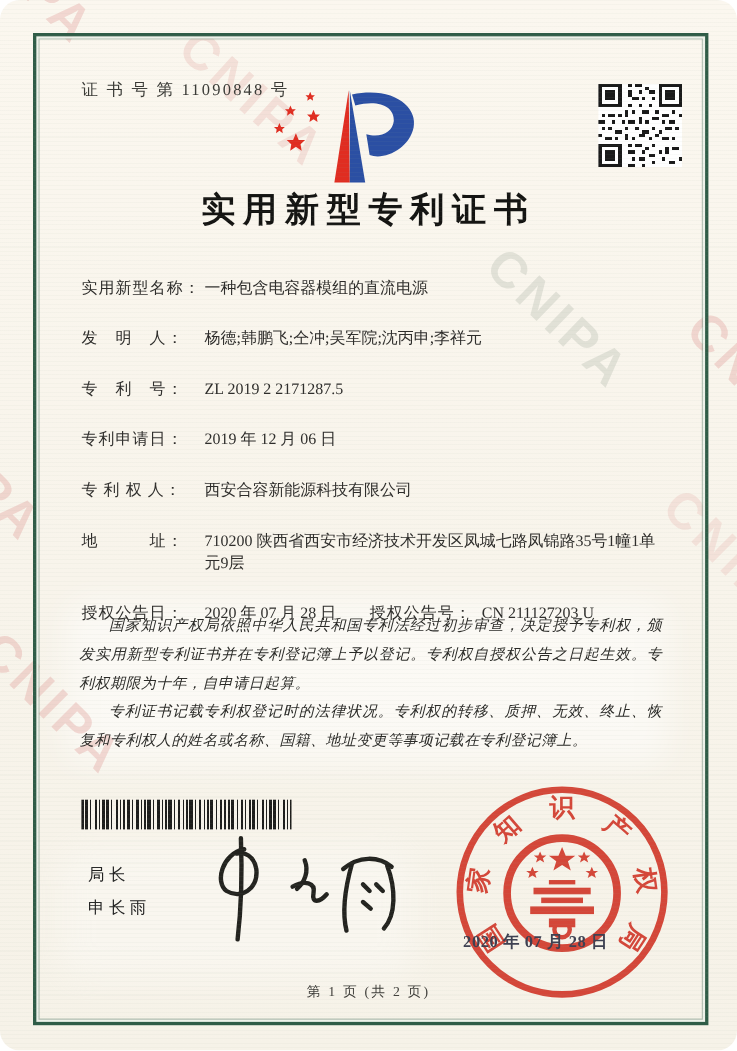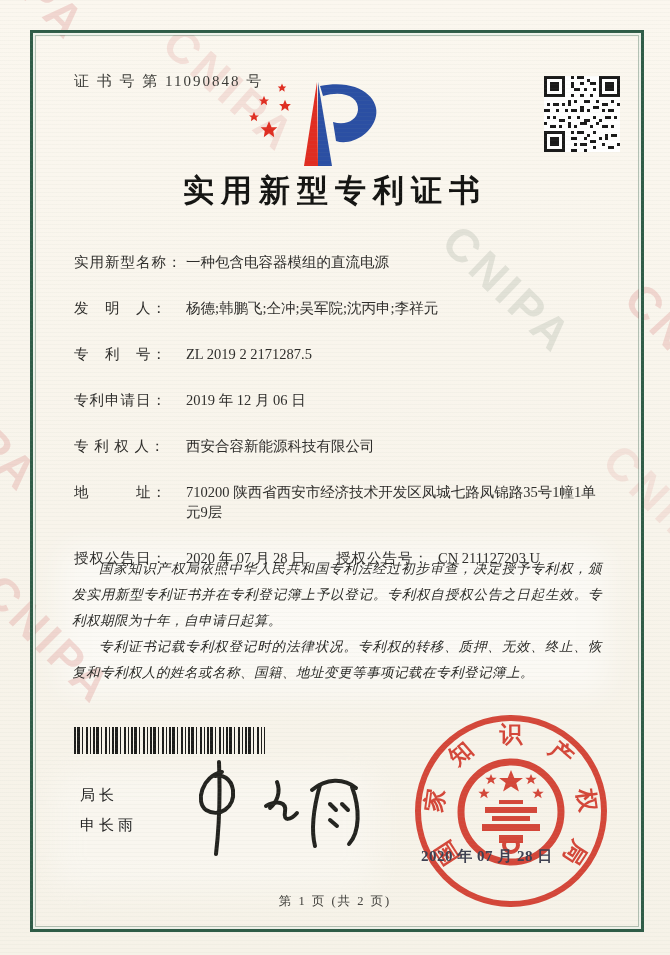--- a/index.html
+++ b/index.html
@@ -1,19 +1,19 @@
 <!DOCTYPE html>
 <html><head>
 <meta charset="utf-8">
 <style>
   html,body{margin:0;padding:0;}
   .paper{
     position:relative; width:670px; height:955px; overflow:hidden;
     background:linear-gradient(180deg,#fbf7ef 0%,#f8f4eb 55%,#f6f2e8 100%);
-    font-family:"Liberation Serif","DejaVu Serif",serif; color:#2e2d2b;
+    font-family:"Liberation Serif","DejaVu Serif",serif; color:#2e2d2b;border-radius:18px;
   }
   .paper::after{
     content:""; position:absolute; inset:0; pointer-events:none;
     background:repeating-linear-gradient(180deg, rgba(150,170,150,0.055) 0 1px, transparent 1px 4px);
   }
   .frame{
     position:absolute; left:30px; top:30px; width:608px; height:896px;
     border:3px solid #2f5c47;
     box-shadow:inset 0 0 0 2px #eef2ea, inset 0 0 0 3px rgba(47,92,71,.35);
   }

